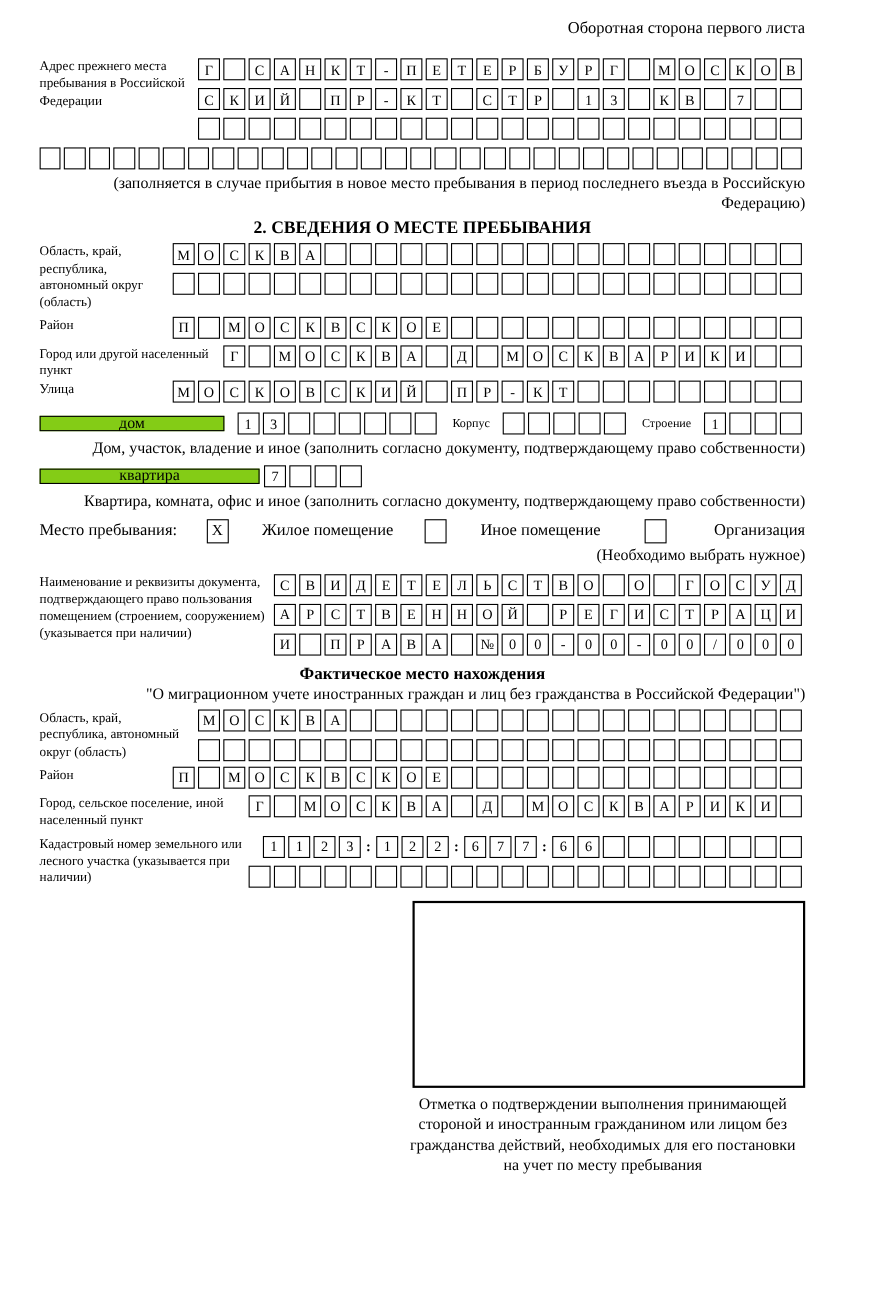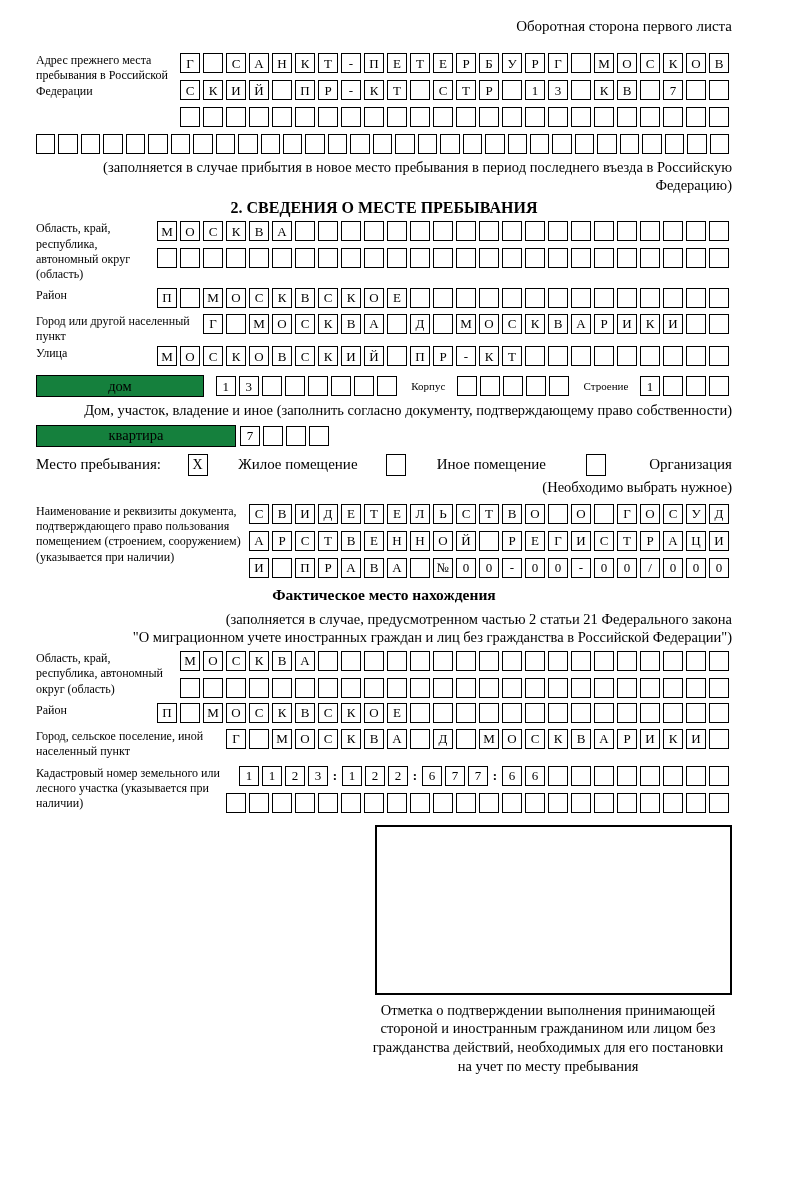--- a/index.html
+++ b/index.html
@@ -12,22 +12,22 @@
   .cellcol{margin-left:auto;flex:0 0 auto;display:flex;flex-direction:column;gap:7px;align-items:flex-end;}
   .cells{display:flex;}
   .cell{width:20px;height:20px;border:1.6px solid #000;box-sizing:border-box;margin-right:3px;
         display:flex;align-items:center;justify-content:center;font-size:13px;line-height:1;}
   .cellsep{width:8px;height:20px;margin-right:3px;display:flex;align-items:center;justify-content:center;
         font-size:13px;font-weight:bold;}
   .center{text-align:center;}
   .note{font-size:14.5px;line-height:1.25;text-align:right;}
   .sec-title{font-weight:bold;font-size:16px;}
   .sub-title{font-weight:bold;font-size:15.5px;}
-  .txtbox{border:1.6px solid #000;height:22px;box-sizing:border-box;display:flex;align-items:center;
-        justify-content:center;font-size:14.5px;background:#15803d;}
+  .txtbox{border:1.6px solid #000;height:14px;box-sizing:border-box;display:flex;align-items:center;
+        justify-content:center;font-size:14.5px;background:#84cc16;}
   .dom-box{width:168px;}
   .kv-box{width:200px;}
   .houserow{display:flex;align-items:center;justify-content:space-between;}
   .aptrow{display:flex;align-items:center;gap:4px;}
   .inline-lbl{font-size:11px;white-space:nowrap;}
   .checkrow{display:flex;align-items:center;font-size:15px;}
   .checkbox{width:20px;height:22px;border:1.6px solid #000;box-sizing:border-box;display:flex;
         align-items:center;justify-content:center;font-size:14px;flex:0 0 auto;}
   .stampwrap{display:flex;flex-direction:column;align-items:flex-end;}
   .stampbox{width:357px;height:170px;border:2px solid #000;box-sizing:border-box;}
@@ -352,20 +352,21 @@
 
   <div class="aptrow mt5">
     <div class="txtbox kv-box">квартира</div>
     <div class="cells">
         <span class="cell">7</span>
         <span class="cell"></span>
         <span class="cell"></span>
         <span class="cell"></span>
       </div>
   </div>
+  <div class="note mt4">Квартира, комната, офис и иное (заполнить согласно документу, подтверждающему право собственности)</div>
 
   <div class="checkrow mt7">
     <span>Место пребывания:</span>
     <span class="checkbox" style="margin-left:9px;">X</span>
     <span style="margin-left:13px;">Жилое помещение</span>
     <span class="checkbox" style="margin-left:11px;"></span>
     <span style="margin-left:13px;">Иное помещение</span>
     <span class="checkbox" style="margin-left:22px;"></span>
     <span style="margin-left:26px;">Организация</span>
   </div>
@@ -440,21 +441,20 @@
           <span class="cell">0</span>
           <span class="cell">/</span>
           <span class="cell">0</span>
           <span class="cell">0</span>
           <span class="cell">0</span>
         </div>
     </div>
   </div>
 
   <div class="sub-title center mt8">Фактическое место нахождения</div>
-  <div class="note center mt6">(заполняется в случае, предусмотренном частью 2 статьи 21 Федерального закона</div>
   <div class="note center">"О миграционном учете иностранных граждан и лиц без гражданства в Российской Федерации")</div>
 
   <div class="frow mt5">
     <div class="lbl">Область, край, республика, автономный округ (область)</div>
     <div class="cellcol">
       <div class="cells">
           <span class="cell">М</span>
           <span class="cell">О</span>
           <span class="cell">С</span>
           <span class="cell">К</span>

